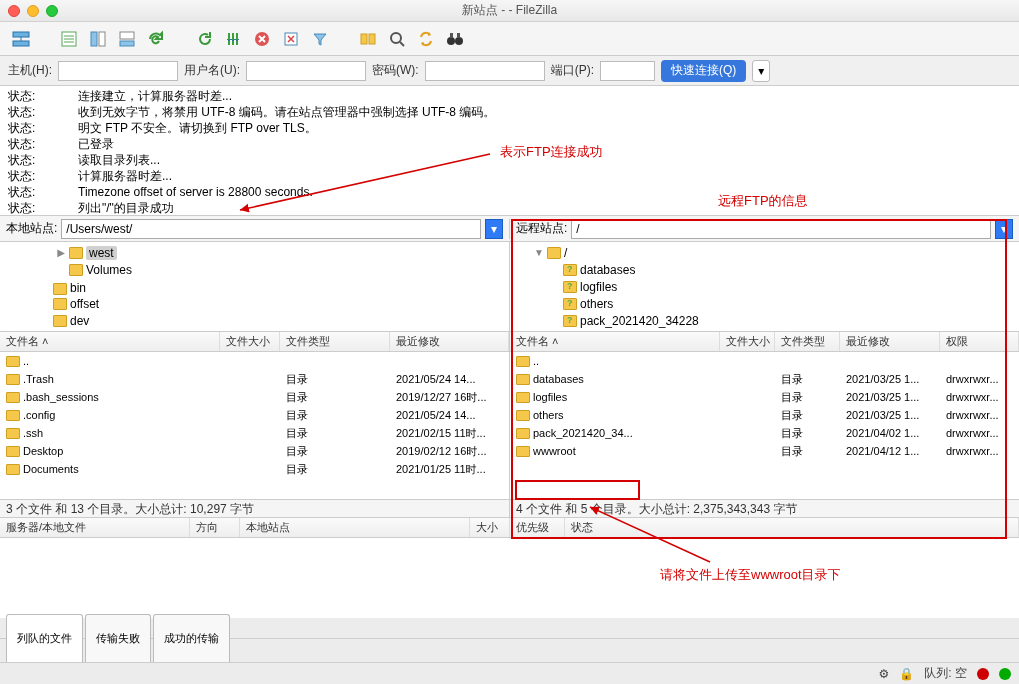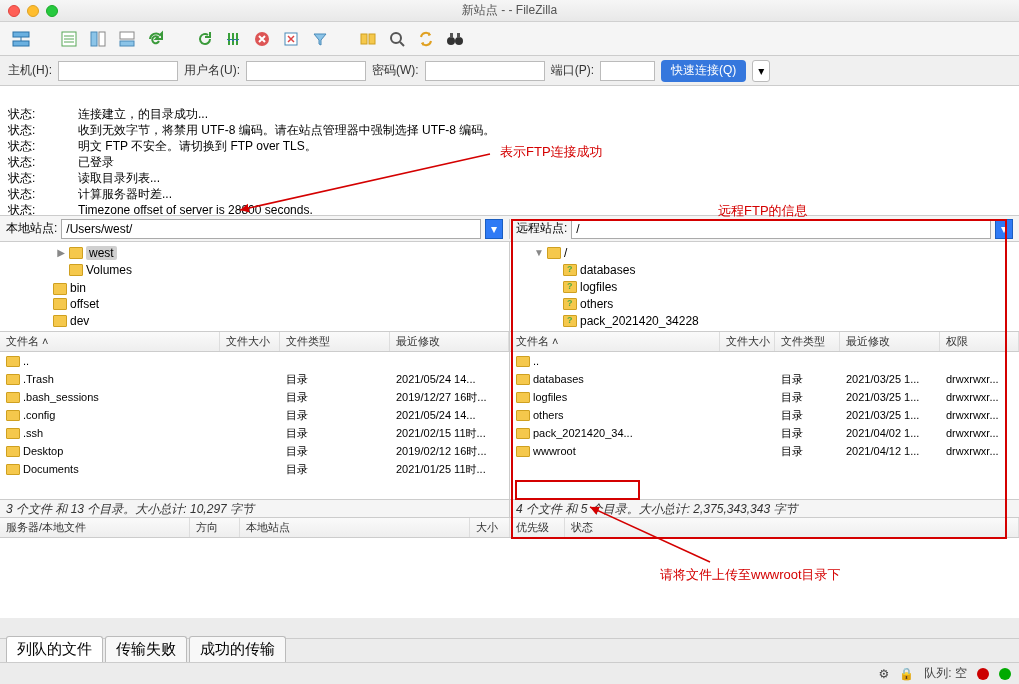--- a/index.html
+++ b/index.html
@@ -17,21 +17,21 @@
 .tb-group { display: flex; gap: 3px; margin-right: 18px; }
 .tb-btn { width: 26px; height: 24px; display: flex; align-items: center; justify-content: center; cursor: pointer; border-radius: 3px; }
 .tb-btn svg { width: 20px; height: 20px; }
 
 .quickbar { height: 30px; background: #f0f0f0; border-bottom: 1px solid #ccc; display: flex; align-items: center; padding: 0 8px; gap: 6px; }
 .qb-label { color: #333; }
 .qb-input { height: 20px; border: 1px solid #bbb; background: #fff; padding: 0 3px; }
 .qb-btn { background: #3577dd; color: #fff; border: none; border-radius: 4px; height: 22px; padding: 0 10px; cursor: pointer; }
 .qb-dd { width:18px; height:22px; border:1px solid #bbb; background:#fff; border-radius:3px; display:flex;align-items:center;justify-content:center;cursor:pointer; }
 
-.log-area { height: 130px; background: #fff; border-bottom: 1px solid #ccc; overflow: hidden; padding: 20px 8px; position: relative; }
+.log-area { height: 130px; background: #fff; border-bottom: 1px solid #ccc; overflow: hidden; padding: 2px 8px; position: relative; }
 .log-line { display: flex; line-height: 16px; }
 .log-label { width: 70px; color: #000; }
 .log-msg { color: #000; }
 
 .annotation { position: absolute; color: #d40000; font-size: 13px; pointer-events: none; font-weight:500;}
 .red-box { position:absolute; border:2px solid #d40000; pointer-events:none; }
 
 .path-row { height: 26px; background: #f5f5f5; border-bottom: 1px solid #ccc; display: flex; align-items: center; justify-content: flex-end; }
 .path-half { flex: 1; display: flex; align-items: center; padding: 0 6px; gap: 4px; }
 .path-half + .path-half { border-left: 1px solid #ccc; }
@@ -50,29 +50,29 @@
 .list-row { height: 168px; display:flex; border-bottom:1px solid #ccc; }
 .list-half { flex:1; background:#fff; display:flex; flex-direction:column; overflow:hidden; }
 .list-half + .list-half { border-left:1px solid #ccc; }
 .list-header { height:20px; background:linear-gradient(#fafafa,#eee); border-bottom:1px solid #ccc; display:flex; }
 .lh-cell { padding:2px 6px; border-right:1px solid #ddd; font-size:11px; color:#333; cursor:pointer; white-space:nowrap; }
 .list-body { flex:1; overflow:auto; }
 .list-item-row { display:flex; height:18px; align-items:center; cursor:pointer; }
 .lc { padding:0 6px; font-size:11px; white-space:nowrap; overflow:hidden; }
 .fic { width:14px; height:11px; background:#f5c84c; border:1px solid #cfa020; border-radius:1px; margin-right:3px; display:inline-block;vertical-align:middle; }
 
-.status-row { height:18px; background:#f5f5f5; border-bottom:1px solid #ccc; display:flex; font-size:11px;font-style:italic; }
+.status-row { height:18px; background:#f5f5f5; border-bottom:1px solid #ccc; display:flex; font-size:11px; }
 .status-half { flex:1; padding:1px 6px; color:#333; }
 .status-half + .status-half { border-left:1px solid #ccc; }
 
 .queue-header { height:20px; background:linear-gradient(#fafafa,#eee); border-bottom:1px solid #ccc; display:flex; }
 .queue-body { height:80px; background:#fff; }
 
 .bottom-tabs { position:absolute; bottom:22px; left:0; right:0; height:24px; background:#ececec; display:flex; align-items:flex-end; padding-left:6px; border-top:1px solid #ccc;}
-.tab { background:#f8f8f8; border:1px solid #bbb; border-bottom:none; padding:3px 10px; font-size:15px; margin-right:2px; cursor:pointer; border-radius:3px 3px 0 0;text-align:center;}
+.tab { background:#f8f8f8; border:1px solid #bbb; border-bottom:none; padding:16px 10px; font-size:11px; margin-right:2px; cursor:pointer; border-radius:3px 3px 0 0;text-align:center;}
 .tab.active { background:#fff; }
 
 .statusbar { position:absolute; bottom:0; left:0; right:0; height:22px; background:#ececec; border-top:1px solid #ccc; display:flex; align-items:center; justify-content:flex-end; padding:0 8px; gap:10px; font-size:11px; color:#444;}
 .led { width:12px;height:12px;border-radius:50%; }
 
 svg.arrow { position:absolute; pointer-events:none; }
 </style>
 </head>
 <body>
 
@@ -192,21 +192,21 @@
   <input type="password" class="qb-input" style="width: 120px;" value="">
   <span class="qb-label">端口(P):</span>
   <input class="qb-input" style="width: 55px;" value="">
   <button class="qb-btn">快速连接(Q)</button>
   <div class="qb-dd">▾</div>
 </div>
 
 <div class="log-area" id="log-area">
     <div class="log-line">
       <span class="log-label">状态:</span>
-      <span class="log-msg">连接建立，的目录成功...</span>
+      <span class="log-msg">连接建立，计算服务器时差...</span>
     </div>
     <div class="log-line">
       <span class="log-label">状态:</span>
       <span class="log-msg">收到无效字节，将禁用 UTF-8 编码。请在站点管理器中强制选择 UTF-8 编码。</span>
     </div>
     <div class="log-line">
       <span class="log-label">状态:</span>
       <span class="log-msg">明文 FTP 不安全。请切换到 FTP over TLS。</span>
     </div>
     <div class="log-line">
@@ -432,21 +432,21 @@
 
 <div class="statusbar">
   <span>⚙</span>
   <span>🔒</span>
   <span>队列: 空</span>
   <span class="led" style="background:#c00"></span>
   <span class="led" style="background:#0a0"></span>
 </div>
 
 <div class="annotation" style="left:500px; top:143px">表示FTP连接成功</div>
-<div class="annotation" style="left:718px; top:202px">远程FTP的信息</div>
+<div class="annotation" style="left:718px; top:192px">远程FTP的信息</div>
 <div class="annotation" style="left:660px; top:566px">请将文件上传至wwwroot目录下</div>
 <div class="red-box" style="left:511px; top:219px; width:496px; height:320px"></div>
 <div class="red-box" style="left:515px; top:480px; width:125px; height:20px"></div>
 
 <svg class="arrow" style="left:230px;top:150px;width:270px;height:70px">
     <defs>
       <marker id="ah1" markerWidth="8" markerHeight="8" refX="6" refY="3" orient="auto">
         <path d="M0,0 L6,3 L0,6 Z" fill="#d40000"></path>
       </marker>
     </defs>

